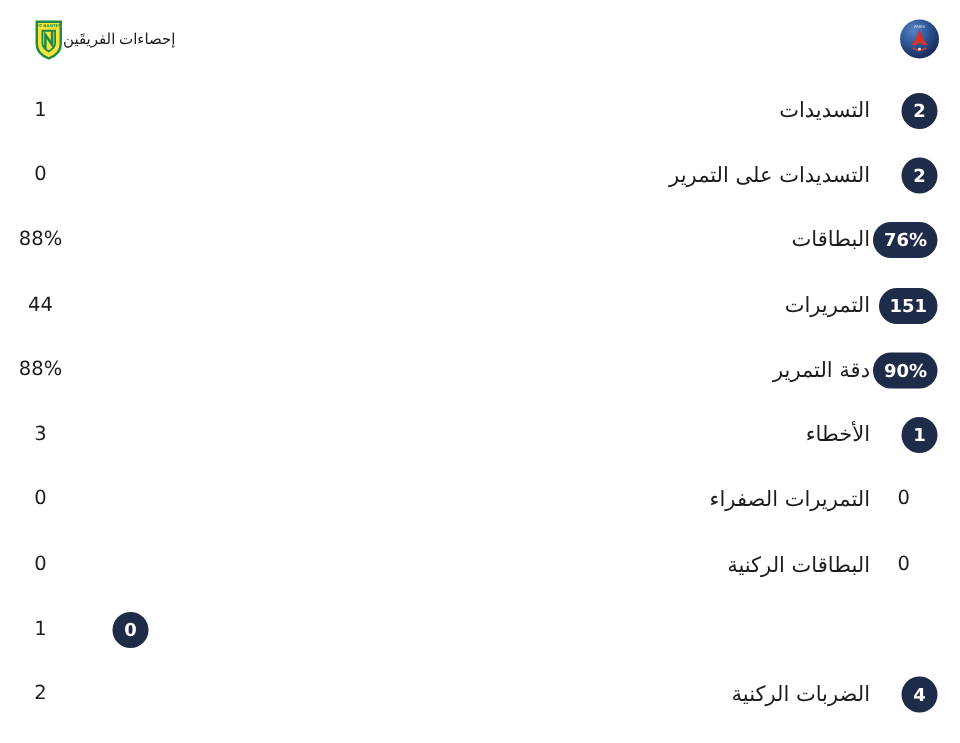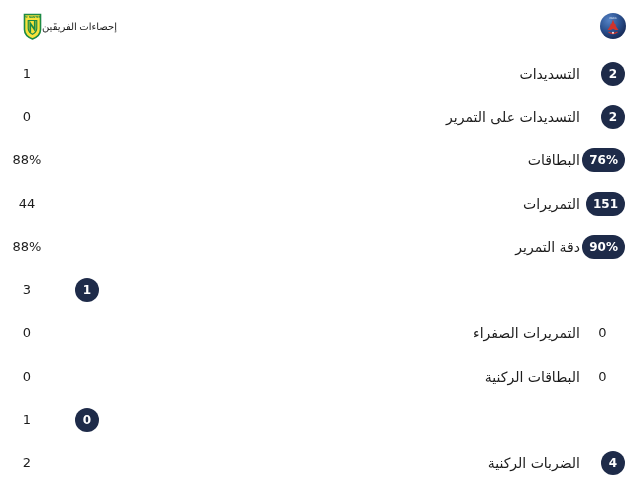--- a/index.html
+++ b/index.html
@@ -157,20 +157,21 @@
     <div class="cell-label">دقة التمرير</div>
     <div class="cell-right has-badge">
       <span class="value badge pill">90%</span>
     </div>
   </div>
 
   <div class="row">
     <div class="cell-left">
       <span class="value">3</span>
     </div>
+    <div class="cell-label">الأخطاء</div>
     <div class="cell-right has-badge">
       <span class="value badge">1</span>
     </div>
   </div>
 
   <div class="row">
     <div class="cell-left">
       <span class="value">0</span>
     </div>
     <div class="cell-label">التمريرات الصفراء</div>

